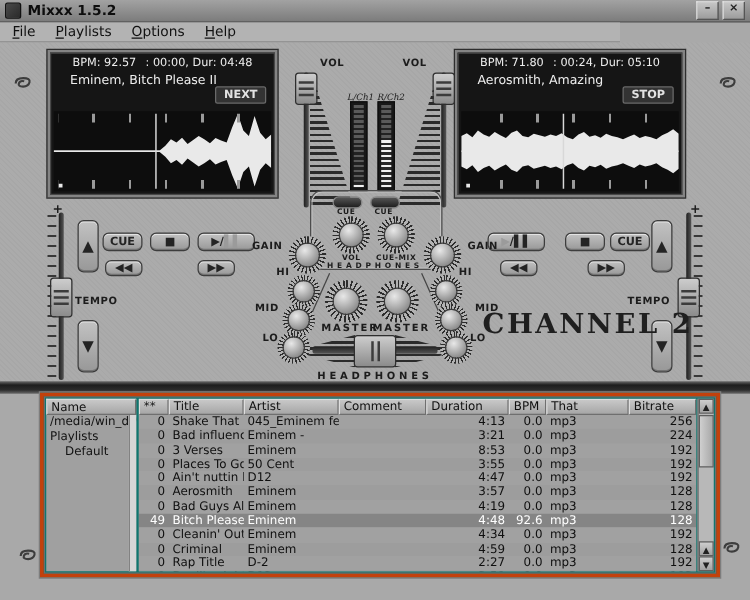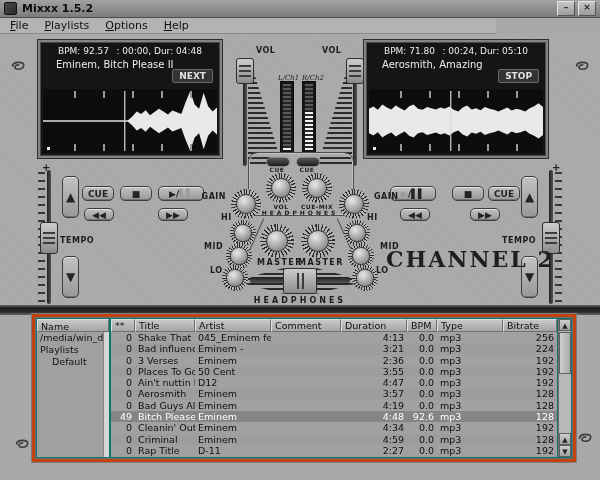--- a/index.html
+++ b/index.html
@@ -280,21 +280,21 @@
       <div class="sb-scroll"></div>
     </div>
     <div class="table">
       <div class="thead" id="thead">
           <div class="th">**</div>
           <div class="th">Title</div>
           <div class="th">Artist</div>
           <div class="th">Comment</div>
           <div class="th">Duration</div>
           <div class="th">BPM</div>
-          <div class="th">Type</div>
+          <div class="th">That</div>
           <div class="th">Bitrate</div>
         </div>
       <div id="tbody">
           <div class="trow">
             <div class="td r">0</div>
             <div class="td">Shake That</div>
             <div class="td">045_Eminem fe</div>
             <div class="td"></div>
             <div class="td r">4:13</div>
             <div class="td r">0.0</div>
@@ -309,21 +309,21 @@
             <div class="td r">3:21</div>
             <div class="td r">0.0</div>
             <div class="td">mp3</div>
             <div class="td r">224</div>
           </div>
           <div class="trow">
             <div class="td r">0</div>
             <div class="td">3 Verses</div>
             <div class="td">Eminem</div>
             <div class="td"></div>
-            <div class="td r">2:36</div>
+            <div class="td r">8:53</div>
             <div class="td r">0.0</div>
             <div class="td">mp3</div>
             <div class="td r">192</div>
           </div>
           <div class="trow">
             <div class="td r">0</div>
             <div class="td">Places To Go</div>
             <div class="td">50 Cent</div>
             <div class="td"></div>
             <div class="td r">3:55</div>
@@ -387,21 +387,21 @@
             <div class="td">Eminem</div>
             <div class="td"></div>
             <div class="td r">4:59</div>
             <div class="td r">0.0</div>
             <div class="td">mp3</div>
             <div class="td r">128</div>
           </div>
           <div class="trow">
             <div class="td r">0</div>
             <div class="td">Rap Title</div>
-            <div class="td">D-11</div>
+            <div class="td">D-2</div>
             <div class="td"></div>
             <div class="td r">2:27</div>
             <div class="td r">0.0</div>
             <div class="td">mp3</div>
             <div class="td r">192</div>
           </div>
           <div class="trow">
             <div class="td r">0</div>
             <div class="td">Devil's night</div>
             <div class="td">D12</div>

